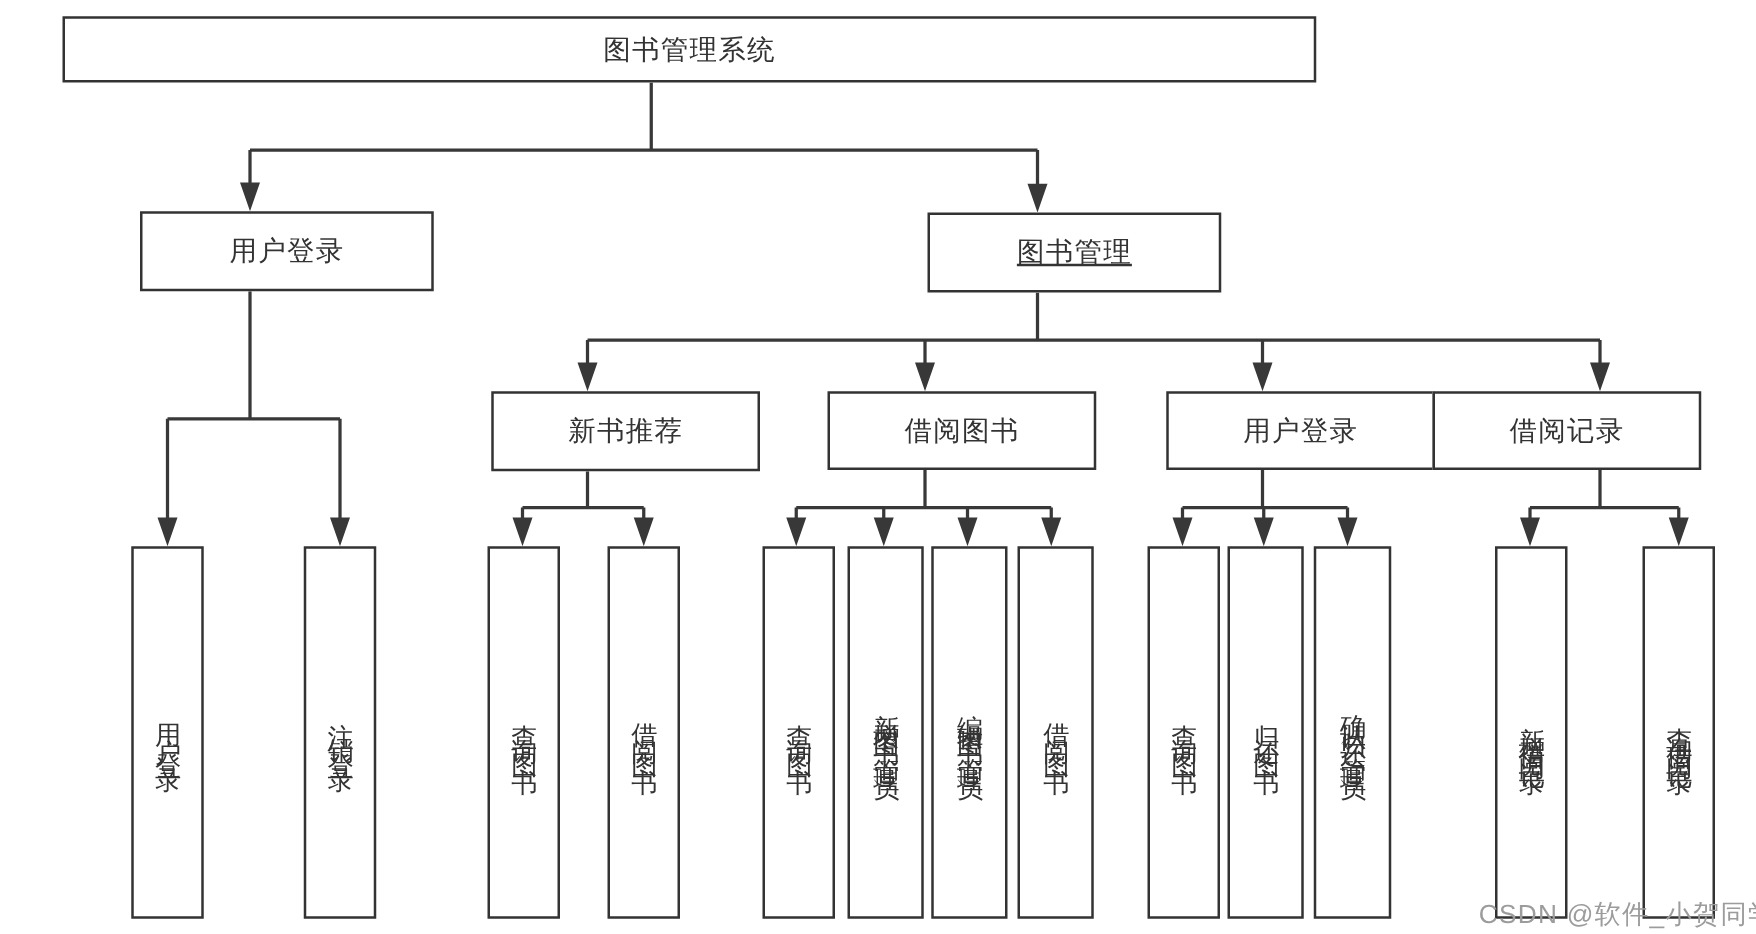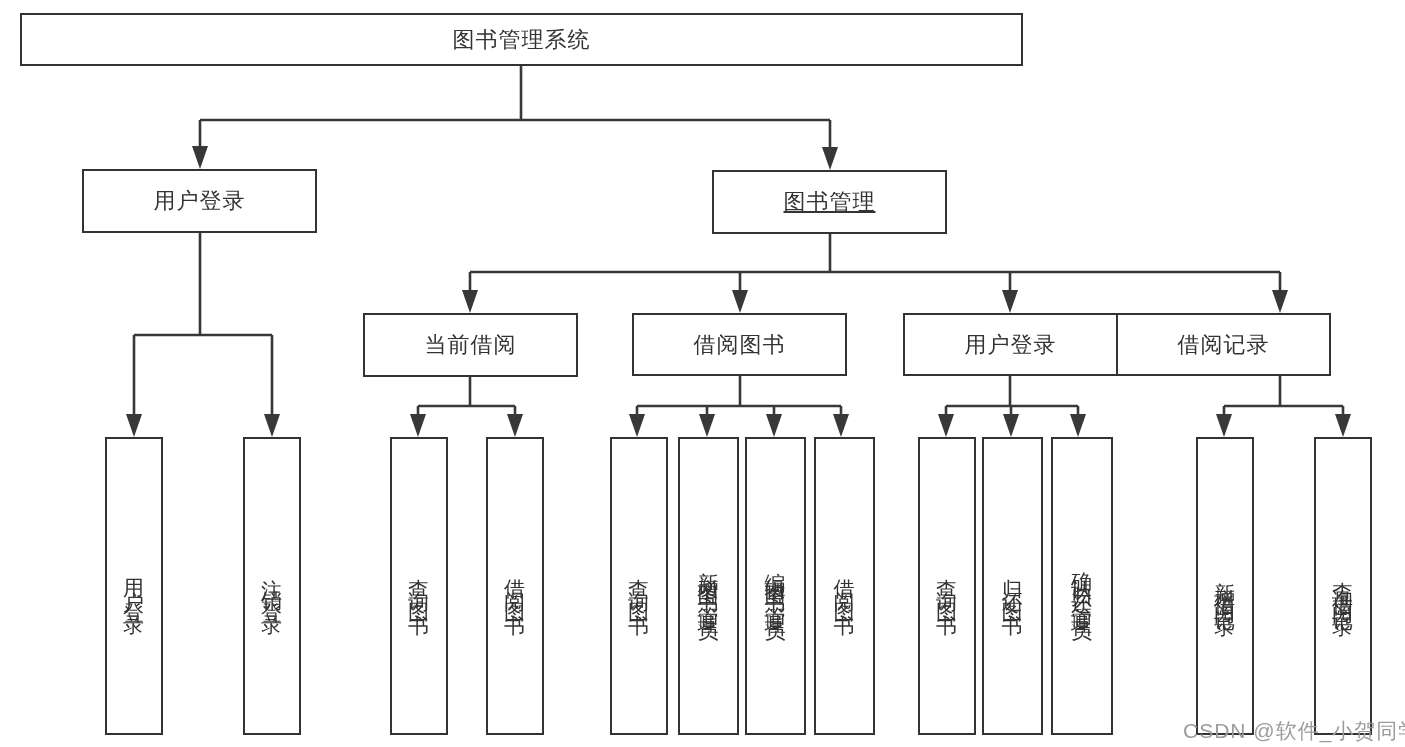--- a/index.html
+++ b/index.html
@@ -28,20 +28,21 @@
     border: 2.5px solid #333333;
     background: #ffffff;
     display: flex;
     align-items: center;
     justify-content: center;
     text-align: center;
   }
   .hbox {
     font-size: 22px;
     letter-spacing: 1px;
+    margin-left: 30px;
   }
   .vbox {
     width: 58px;
     height: 298px;
     top: 437px;
     font-size: 21px;
   }
   .vbox .vtext {
     writing-mode: vertical-rl;
     text-orientation: mixed;
@@ -111,21 +112,21 @@
   </div>
 
   <div class="box hbox" style="left:82px; top:169px; width:235px; height:64px;">
     <span>用户登录</span>
   </div>
   <div class="box hbox" style="left:712px; top:170px; width:235px; height:64px;text-decoration:underline;">
     <span>图书管理</span>
   </div>
 
   <div class="box hbox" style="left:363px; top:313px; width:215px; height:64px;">
-    <span>当前借阅</span>
+    <span>新书推荐</span>
   </div>
   <div class="box hbox" style="left:632px; top:313px; width:215px; height:63px;">
     <span>借阅图书</span>
   </div>
   <div class="box hbox" style="left:903px; top:313px; width:215px; height:63px;">
     <span>用户登录</span>
   </div>
   <div class="box hbox" style="left:1116px; top:313px; width:215px; height:63px;">
     <span>借阅记录</span>
   </div>

